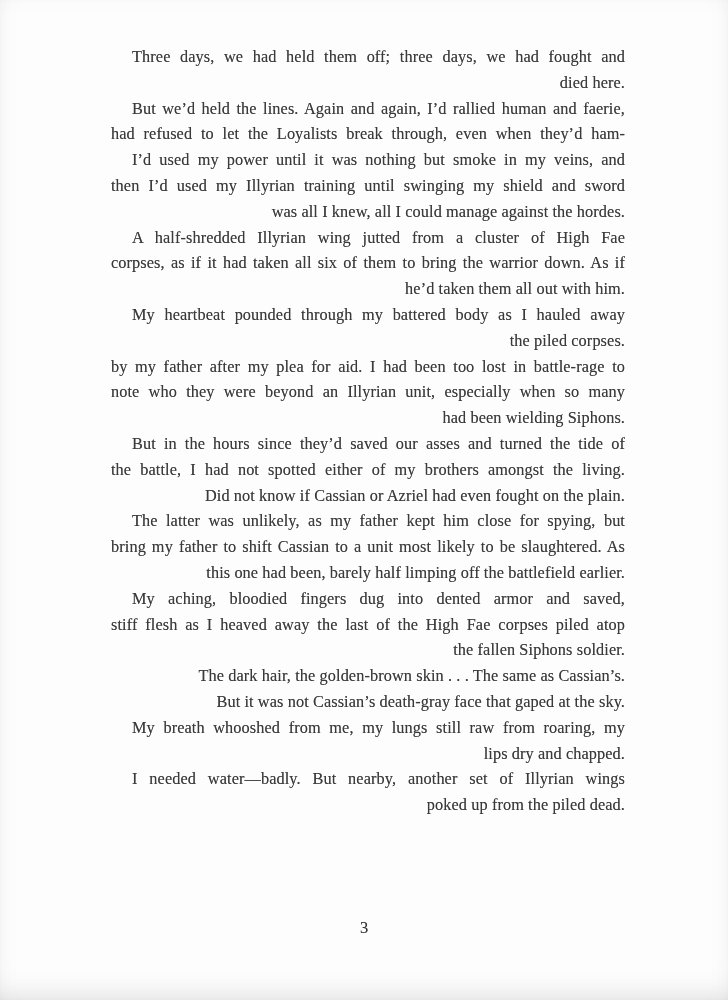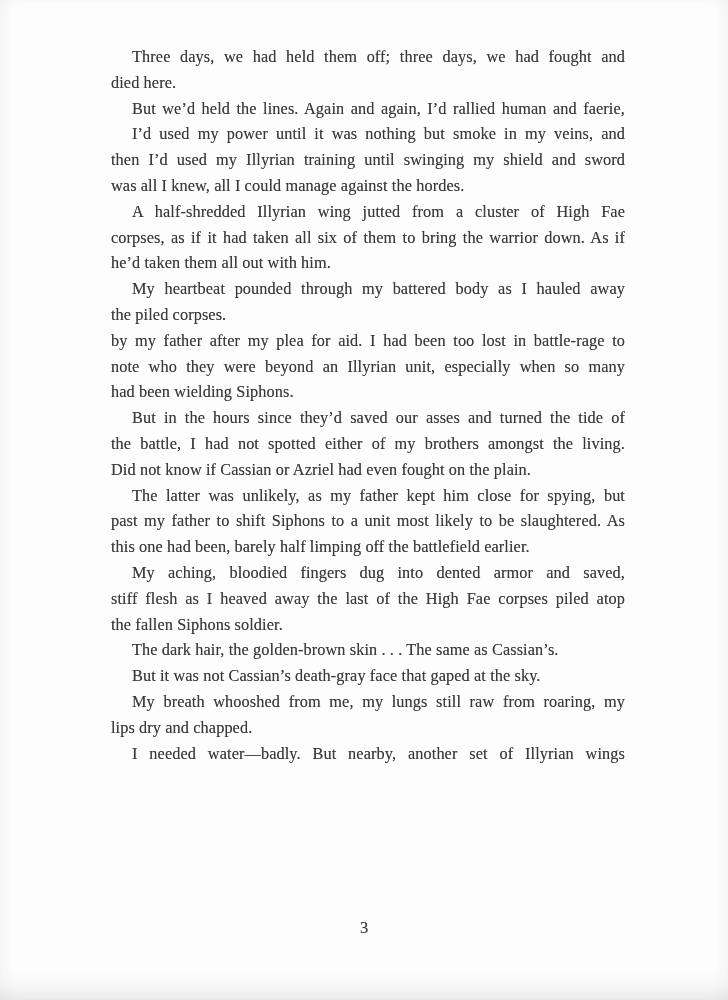--- a/index.html
+++ b/index.html
@@ -36,21 +36,21 @@
     width: 514px;
     font-size: 16.3px;
     line-height: 25.8px;
     color: #3a3a3a;
     text-shadow: 0 0 0.6px rgba(58,58,58,0.55);
     letter-spacing: 0.1px;
   }
   .para { margin: 0; }
   .line {
     height: 25.8px;
-    text-align: left;
+    text-align: right;
     overflow: visible;
   }
   .line.full {
     text-align: justify;
     text-align-last: justify;
   }
   .line.indent { text-indent: 21px; }
   .page-number {
     position: absolute;
     top: 915px;
@@ -67,20 +67,21 @@
 <body>
 
 <div class="page" style="background: rgb(253, 253, 253); color: rgb(58, 58, 58);">
   <div class="text-block">
       <div class="para">
         <div class="line indent full" style="">Three days, we had held them off; three days, we had fought and</div>
         <div class="line" style="">died here.</div>
       </div>
       <div class="para">
         <div class="line indent full" style="">But we’d held the lines. Again and again, I’d rallied human and faerie,</div>
+        <div class="line full" style="">had refused to let the Loyalists break through, even when they’d ham-</div>
       </div>
       <div class="para">
         <div class="line indent full" style="">I’d used my power until it was nothing but smoke in my veins, and</div>
         <div class="line full" style="">then I’d used my Illyrian training until swinging my shield and sword</div>
         <div class="line" style="">was all I knew, all I could manage against the hordes.</div>
       </div>
       <div class="para">
         <div class="line indent full" style="">A half-shredded Illyrian wing jutted from a cluster of High Fae</div>
         <div class="line full" style="">corpses, as if it had taken all six of them to bring the warrior down. As if</div>
         <div class="line" style="">he’d taken them all out with him.</div>
@@ -94,36 +95,37 @@
         <div class="line full" style="">note who they were beyond an Illyrian unit, especially when so many</div>
         <div class="line" style="">had been wielding Siphons.</div>
       </div>
       <div class="para">
         <div class="line indent full" style="">But in the hours since they’d saved our asses and turned the tide of</div>
         <div class="line full" style="">the battle, I had not spotted either of my brothers amongst the living.</div>
         <div class="line" style="">Did not know if Cassian or Azriel had even fought on the plain.</div>
       </div>
       <div class="para">
         <div class="line indent full" style="">The latter was unlikely, as my father kept him close for spying, but</div>
-        <div class="line full" style="">past my father to shift Siphons to a unit most likely to be slaughtered. As</div>
+        <div class="line full" style="">bring my father to shift Cassian to a unit most likely to be slaughtered. As</div>
         <div class="line" style="">this one had been, barely half limping off the battlefield earlier.</div>
       </div>
       <div class="para">
         <div class="line indent full" style="">My aching, bloodied fingers dug into dented armor and saved,</div>
         <div class="line full" style="">stiff flesh as I heaved away the last of the High Fae corpses piled atop</div>
         <div class="line" style="">the fallen Siphons soldier.</div>
       </div>
       <div class="para">
         <div class="line indent" style="">The dark hair, the golden-brown skin . . . The same as Cassian’s.</div>
       </div>
       <div class="para">
         <div class="line indent" style="">But it was not Cassian’s death-gray face that gaped at the sky.</div>
       </div>
       <div class="para">
         <div class="line indent full" style="">My breath whooshed from me, my lungs still raw from roaring, my</div>
         <div class="line" style="">lips dry and chapped.</div>
       </div>
       <div class="para">
         <div class="line indent full" style="">I needed water—badly. But nearby, another set of Illyrian wings</div>
+        <div class="line" style="">poked up from the piled dead.</div>
       </div>
     </div>
   <div class="page-number">3</div>
 </div>
 
 </body></html>

